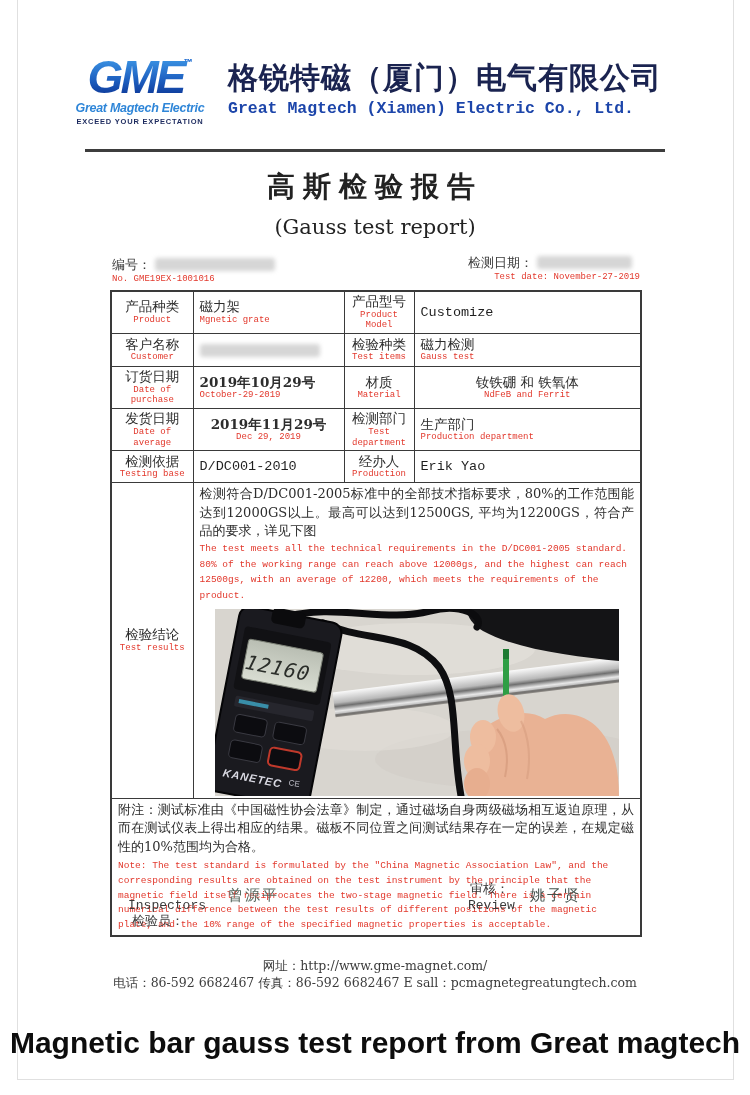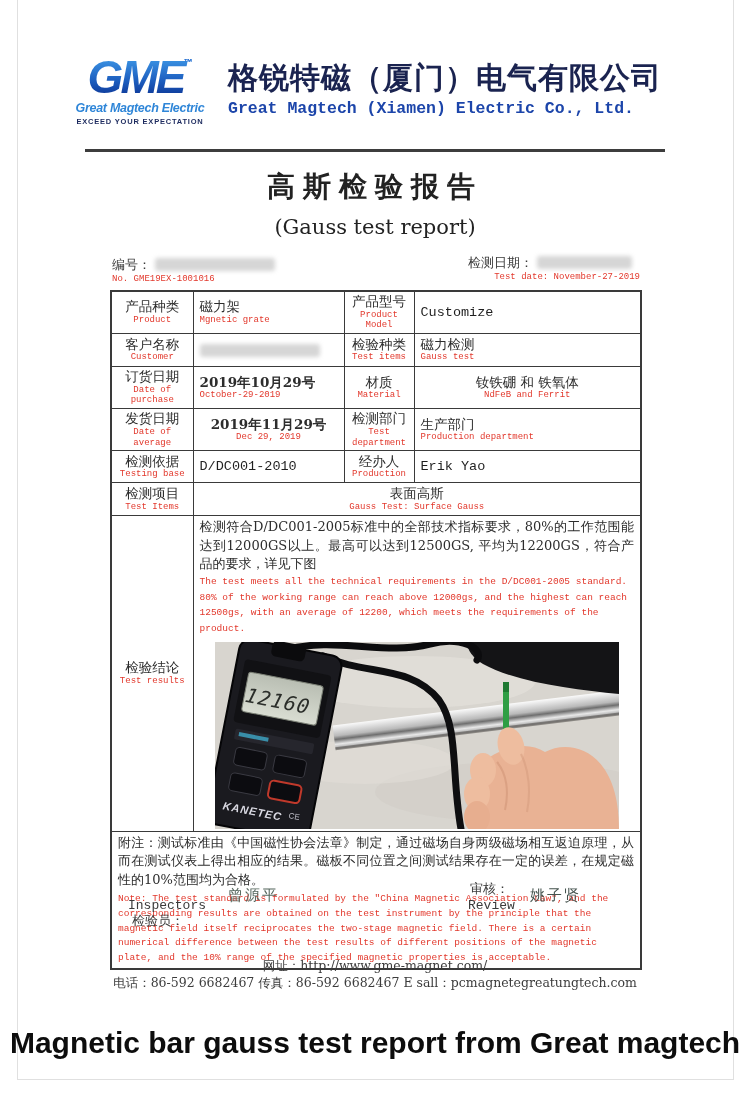--- a/index.html
+++ b/index.html
@@ -183,30 +183,20 @@
       </td>
       <td>
         <div class="cell-val mono">D/DC001-2010</div>
       </td>
       <td class="lbl">
         <div class="cell-cn serif">经办人</div>
         <div class="cell-en red mono">Production</div>
       </td>
       <td>
         <div class="cell-val mono">Erik Yao</div>
-      </td>
-    </tr>
-    <tr class="r6">
-      <td class="lbl">
-        <div class="cell-cn serif">检测项目</div>
-        <div class="cell-en red mono">Test Items</div>
-      </td>
-      <td colspan="3" class="ctr">
-        <div class="cell-cn serif">表面高斯</div>
-        <div class="cell-en red mono">Gauss Test: Surface Gauss</div>
       </td>
     </tr>
     <tr class="r7">
       <td class="lbl">
         <div class="cell-cn serif">检验结论</div>
         <div class="cell-en red mono">Test results</div>
       </td>
       <td colspan="3" class="res">
         <div class="res-cn serif">检测符合D/DC001-2005标准中的全部技术指标要求，80%的工作范围能达到12000GS以上。最高可以达到12500GS, 平均为12200GS，符合产品的要求，详见下图</div>
         <div class="res-en red mono">The test meets all the technical requirements in the D/DC001-2005 standard. 80% of the working range can reach above 12000gs, and the highest can reach 12500gs, with an average of 12200, which meets the requirements of the product.</div>

